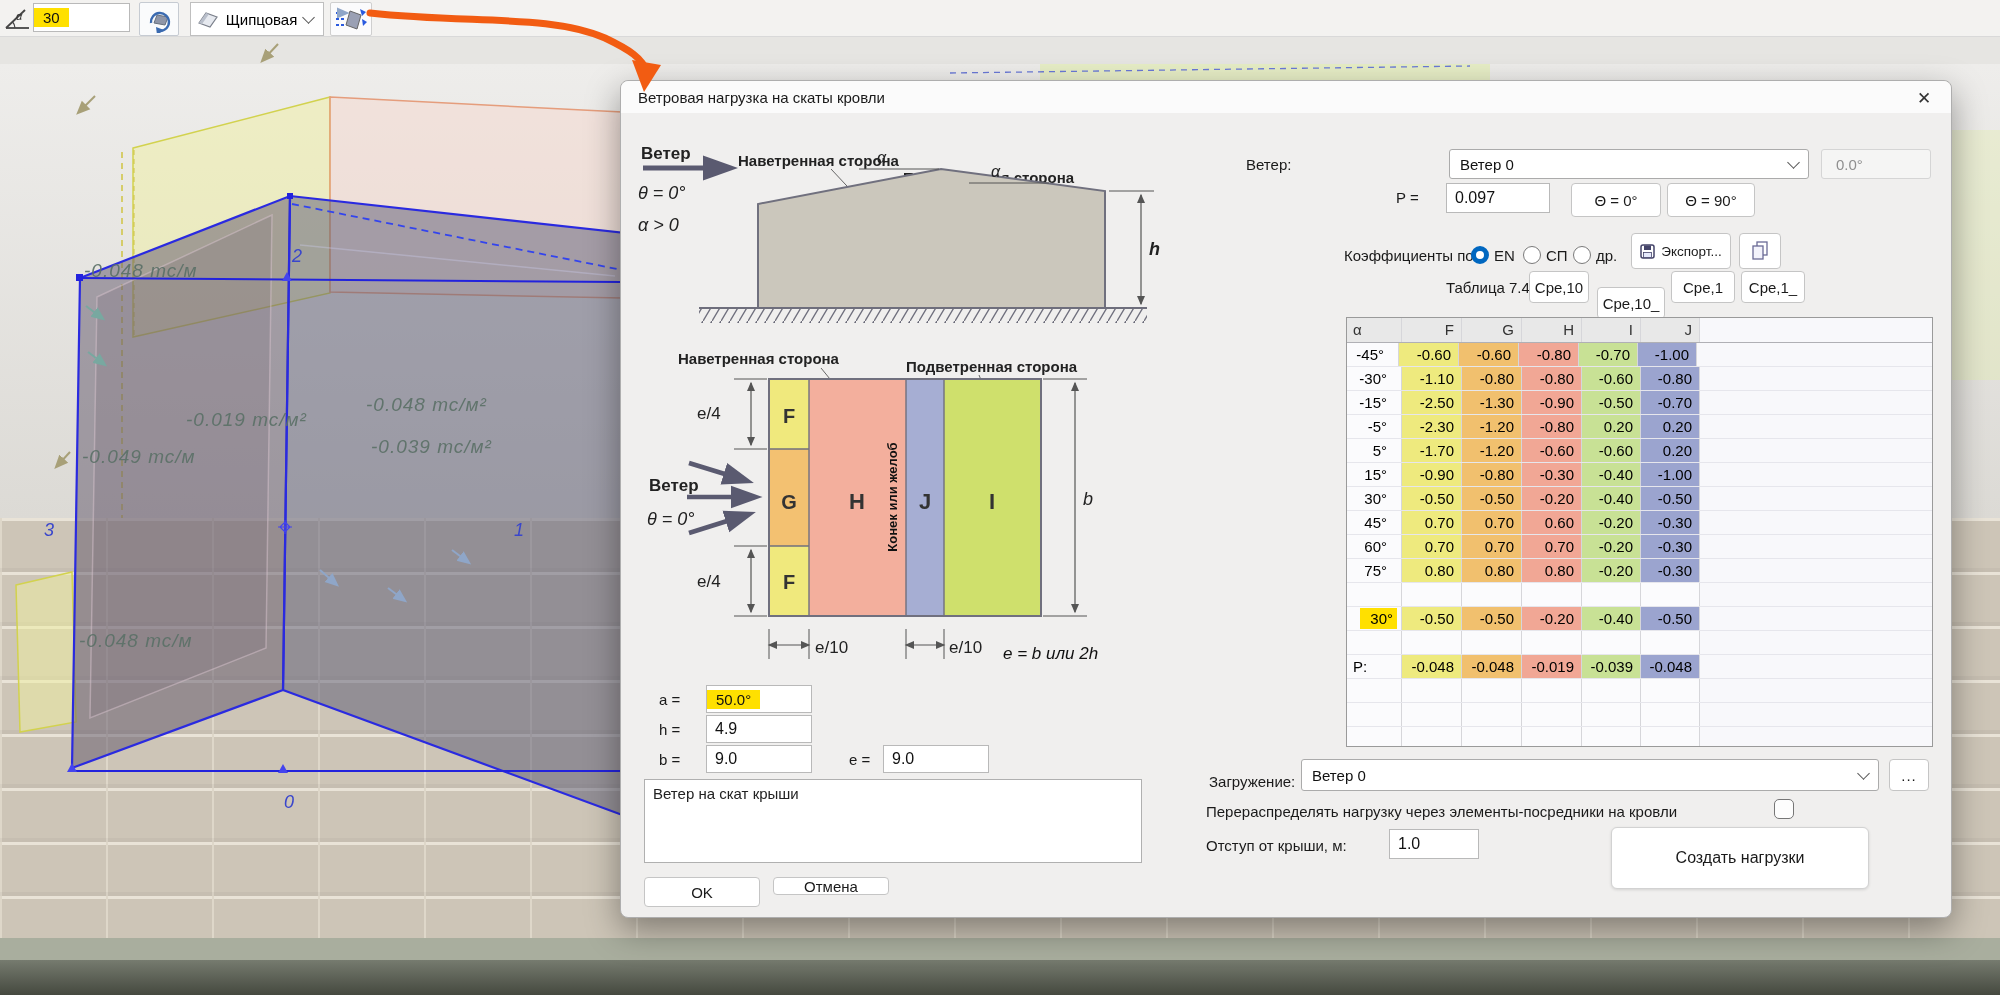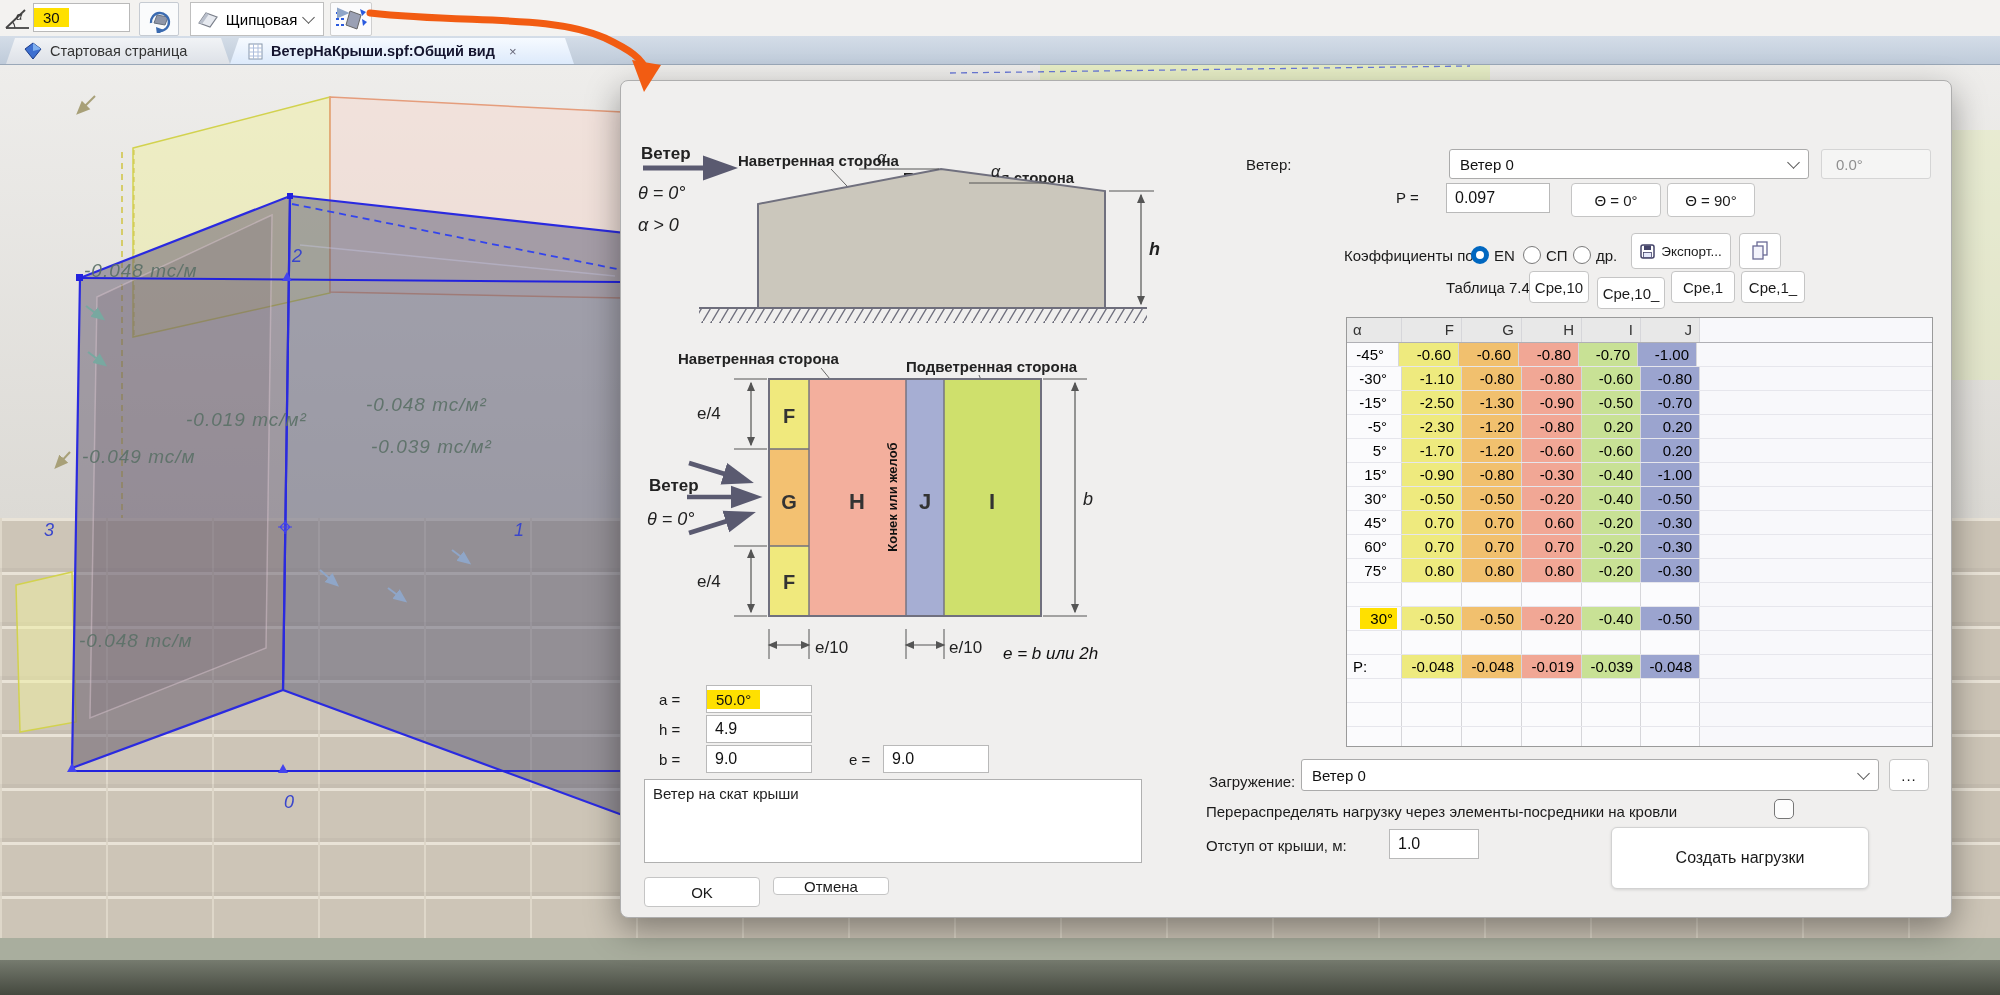--- a/index.html
+++ b/index.html
@@ -180,39 +180,26 @@
         <line x1="1" y1="8" x2="11" y2="8" stroke="#2a5adf" stroke-width="1.8" stroke-dasharray="3,2" marker-end="url(#mini)"></line>
         <line x1="1" y1="14" x2="11" y2="14" stroke="#2a5adf" stroke-width="1.8" stroke-dasharray="3,2"></line>
         <line x1="1" y1="20" x2="11" y2="20" stroke="#2a5adf" stroke-width="1.8" stroke-dasharray="3,2"></line>
         <polygon points="15,6 26,10 22,24 11,20" fill="#9aa0b4" stroke="#666" stroke-width="1"></polygon>
         <polygon points="25,4 31,7 27,11" fill="#2a5adf"></polygon>
         <polygon points="27,14 32,17 28,21" fill="#2a5adf"></polygon>
       </svg>
     </div>
   </div>
 
-  <div id="tabbar">
-    <div class="tab" id="tab1">
-      <svg width="18" height="18" style="margin-right:8px;">
-        <polygon points="9,1 17,7 9,17 1,7" fill="#3d6fd0" stroke="#1a3a88" stroke-width="1"></polygon>
-        <polygon points="9,1 17,7 9,9" fill="#7fb0ef"></polygon>
-      </svg>
-      <span>Стартовая страница</span>
-    </div>
-    <div class="tab" id="tab2">
-      <svg width="15" height="17" style="margin-right:8px;">
-        <rect x="1" y="1" width="13" height="15" fill="#fff" stroke="#8898ac" stroke-width="1"></rect>
-        <path d="M1,5 h13 M1,9 h13 M1,13 h13 M5.5,1 v15 M10,1 v15" stroke="#aebedc" stroke-width="1"></path>
-      </svg>
-      <span>ВетерНаКрыши.spf:Общий вид</span>
-      <span style="margin-left:14px;color:#667;font-weight:normal;font-size:13px;">×</span>
-    </div>
-  </div>
 
   <div id="dialog">
+    <div id="dlg-titlebar">
+      <div id="dlg-title">Ветровая нагрузка на скаты кровли</div>
+      <div id="dlg-close">✕</div>
+    </div>
 
     <svg class="abs" style="left:10px;top:30px;" width="545" height="580" viewBox="0 0 545 580">
       <defs>
         <marker id="dimA" orient="auto-start-reverse" markerWidth="9" markerHeight="8" refX="6" refY="3" viewBox="0 0 8 6">
           <path d="M0,0L7,3L0,6z" fill="#555"></path>
           </marker>
         <marker id="warr" orient="auto" markerWidth="7" markerHeight="7" refX="4" refY="2.5" viewBox="0 0 7 5">
           <path d="M0,0L7,2.5L0,5z" fill="#5a5a70"></path>
           </marker>
         <pattern id="hatch" patternUnits="userSpaceOnUse" width="9" height="15">
@@ -346,21 +333,21 @@
     </button>
     <button class="btn" style="left:1118px;top:152px;width:42px;height:36px;">
       <svg width="18" height="20">
         <rect x="6" y="1" width="10" height="13" fill="#fff" stroke="#6a6a96" stroke-width="1.3"></rect>
         <rect x="2" y="5" width="10" height="13" fill="#f3f3fb" stroke="#6a6a96" stroke-width="1.3"></rect>
       </svg>
     </button>
 
     <div class="lbl" style="left:825px;top:198px;">Таблица 7.4а</div>
     <button class="btn" style="left:908px;top:190px;width:60px;height:32px;">Cpe,10</button>
-    <button class="btn" style="left:976px;top:196px;width:68px;height:32px;">Cpe,10_</button>
+    <button class="btn" style="left:976px;top:206px;width:68px;height:32px;">Cpe,10_</button>
     <button class="btn" style="left:1050px;top:190px;width:64px;height:32px;">Cpe,1</button>
     <button class="btn" style="left:1120px;top:190px;width:64px;height:32px;">Cpe,1_</button>
 
     <div id="cpe-table">
         <div class="tr head">
           <div class="td alpha pl" style="width: 55px; padding-left: 6px;">α</div>
           <div class="td " style="width: 60px;">F</div>
           <div class="td " style="width: 60px;">G</div>
           <div class="td " style="width: 60px;">H</div>
           <div class="td " style="width: 59px;">I</div>

